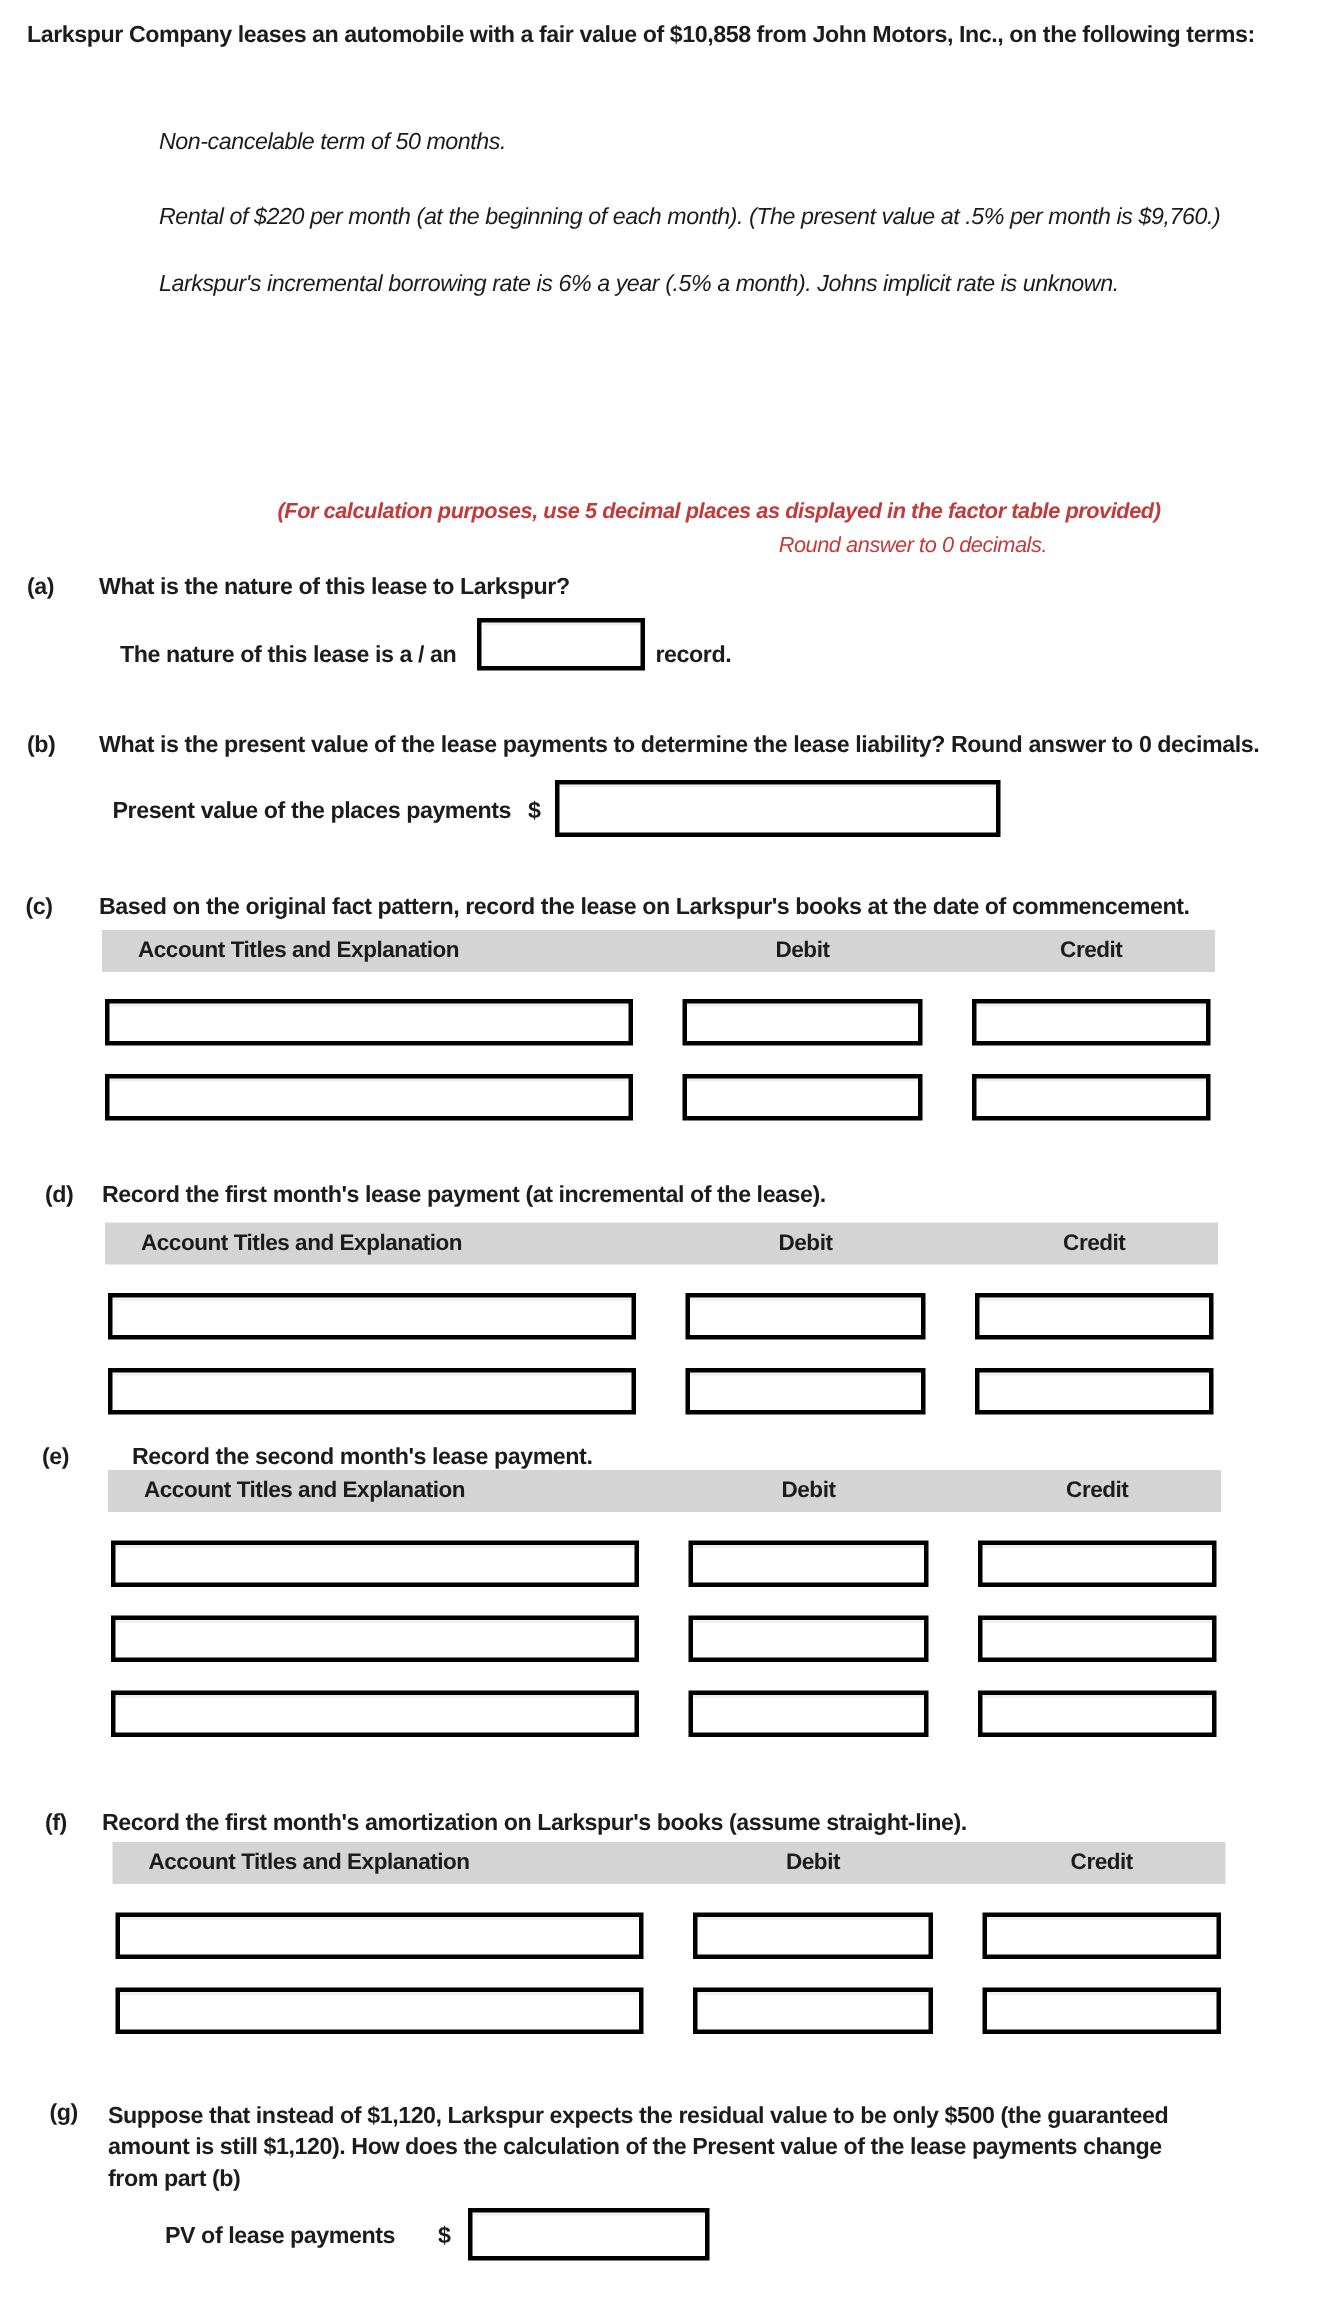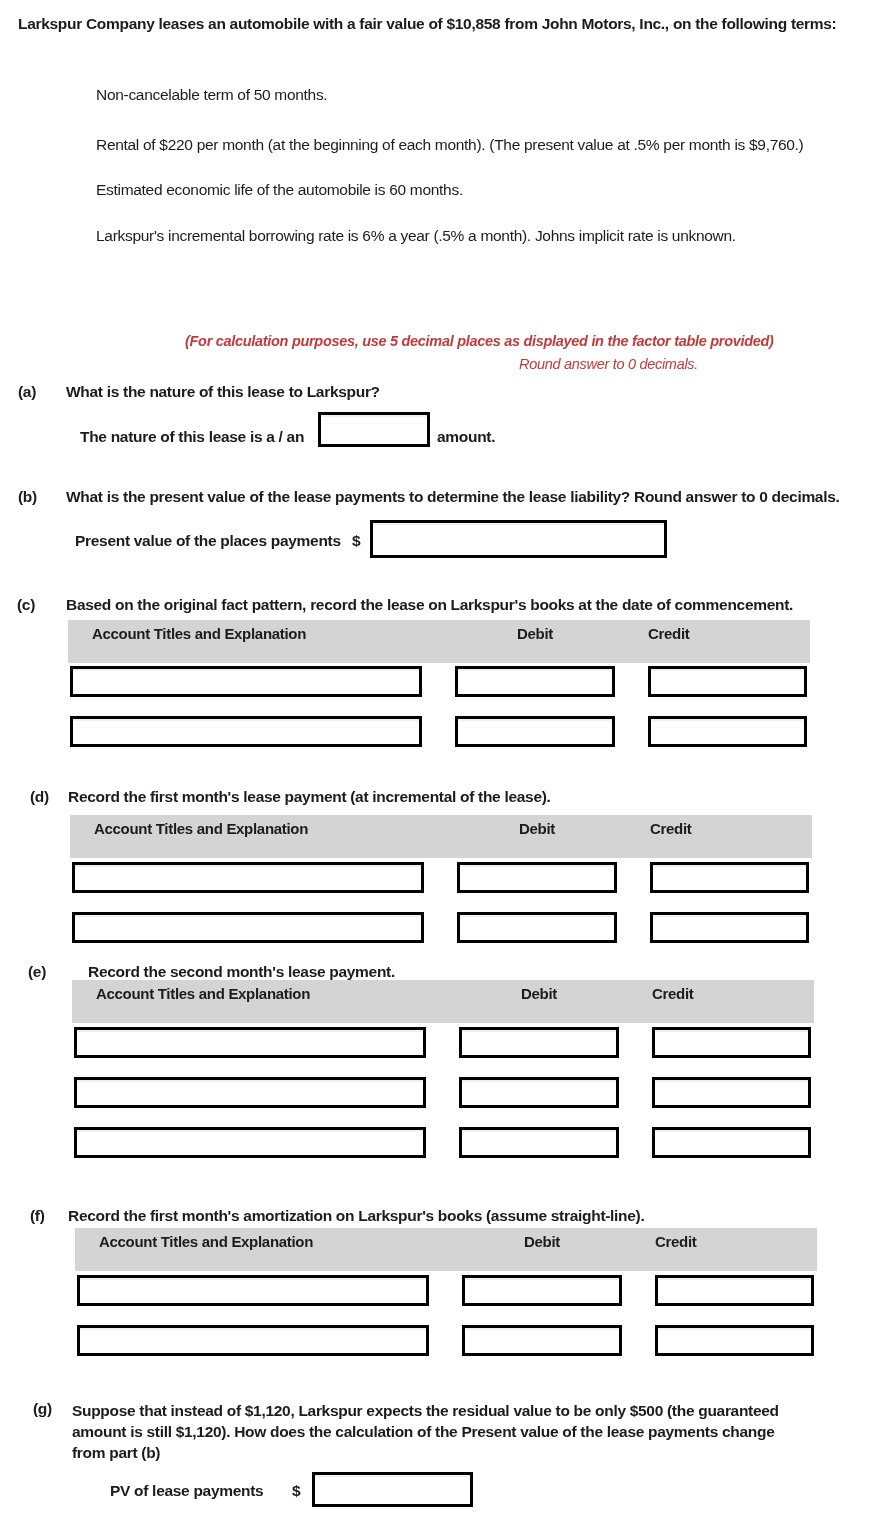--- a/index.html
+++ b/index.html
@@ -5,21 +5,21 @@
   html, body { margin:0; padding:0; background:#ffffff; }
   .page {
     position:relative; width:893px; height:1538px; background:#ffffff;
     font-family:"Liberation Sans", sans-serif; color:#1c1c1c;
     font-size:15.5px; letter-spacing:-0.3px; overflow:hidden;
   }
   .abs { position:absolute; }
   .bold { font-weight:bold; }
   .nowrap { white-space:nowrap; }
   .title { top:14px; left:18px; width:872px; font-weight:bold; line-height:20px; }
-  .terms { top:84px; left:96px; width:788px; }
+  .terms { top:84px; left:106px; width:788px;font-style:italic; }
   .terms p { margin:0; line-height:21px; }
   .note-calc {
     top:333px; left:185px; width:520px;
     color:#C23B3B; font-weight:bold; font-style:italic; font-size:14.5px; white-space:nowrap;
   }
   .note-round {
     top:356px; left:380px; width:318px; text-align:right;
     color:#C23B3B; font-style:italic; font-size:14.5px; white-space:nowrap;
   }
   .section { position:absolute; left:0; width:893px; }
@@ -27,27 +27,27 @@
   .qtext  { position:absolute; top:0; font-weight:bold; white-space:nowrap; }
   .qtext.wrap { white-space:normal; line-height:21px; }
   .answer-box {
     position:absolute; box-sizing:border-box;
     border:3px solid #000; background:#fff;
     box-shadow: inset 0 2px 0 rgba(0,0,0,0.06);
     font-family:"Liberation Sans", sans-serif; font-size:15px; padding:0 6px;
   }
   .jtable { position:absolute; width:742px; }
   .jhead {
-    position:absolute; top:0; left:0; width:742px; height:43px;
+    position:absolute; top:0; left:0; width:742px; height:28px;
     background:#D4D4D4;
   }
   .jhead span { position:absolute; top:5px; font-weight:bold; font-size:15px; }
   .h-acct  { left:24px; }
   .h-debit { left:387px; width:160px; text-align:center; }
-  .h-credit{ left:580px; width:159px; }
+  .h-credit{ left:580px; width:159px; text-align:center; }
   .jrow { position:absolute; left:0; width:742px; height:31px; }
   .jrow input {
     position:absolute; top:0; box-sizing:border-box; height:31px;
     border:3px solid #000; background:#fff; padding:0 6px;
     box-shadow: inset 0 2px 0 rgba(0,0,0,0.06);
     font-family:"Liberation Sans", sans-serif; font-size:15px;
   }
   .acct-input  { left:2px;   width:352px; }
   .debit-input { left:387px; width:160px; }
   .credit-input{ left:580px; width:159px; }
@@ -55,33 +55,32 @@
 </head>
 <body>
 
 <div class="page">
 
   <div class="abs title nowrap">Larkspur Company leases an automobile with a fair value of $10,858 from John Motors, Inc., on the following terms:</div>
 
   <div class="abs terms">
     <p style="margin-bottom:29px">Non-cancelable term of 50 months.</p>
     <p style="margin-bottom:24px" class="nowrap">Rental of $220 per month (at the beginning of each month). (The present value at .5% per month is $9,760.)</p>
-    <p style="margin-bottom:25px">Estimated economic life of the automobile is 60 months.</p>
     <p>Larkspur's incremental borrowing rate is 6% a year (.5% a month). Johns implicit rate is unknown.</p>
   </div>
 
   <div class="abs note-calc">(For calculation purposes, use 5 decimal places as displayed in the factor table provided)</div>
   <div class="abs note-round">Round answer to 0 decimals.</div>
 
   <div class="section" style="top:383px">
     <span class="qlabel" style="left:18px">(a)</span>
     <span class="qtext" style="left:66px">What is the nature of this lease to Larkspur?</span>
     <span class="abs bold nowrap" style="left:80px; top:45px">The nature of this lease is a / an</span>
     <input class="answer-box" style="left: 318px; top: 29px; width: 112px; height: 35px;" value="">
-    <span class="abs bold" style="left:437px; top:45px">amount.</span>
+    <span class="abs bold" style="left:437px; top:45px">record.</span>
   </div>
 
   <div class="section" style="top:488px">
     <span class="qlabel" style="left:18px">(b)</span>
     <span class="qtext" style="left:66px">What is the present value of the lease payments to determine the lease liability? Round answer to 0 decimals.</span>
     <span class="abs bold nowrap" style="left:75px; top:44px">Present value of the places payments</span>
     <span class="abs bold" style="left:352px; top:44px">$</span>
     <input class="answer-box" style="left: 370px; top: 32px; width: 297px; height: 38px;" value="">
   </div>
 

